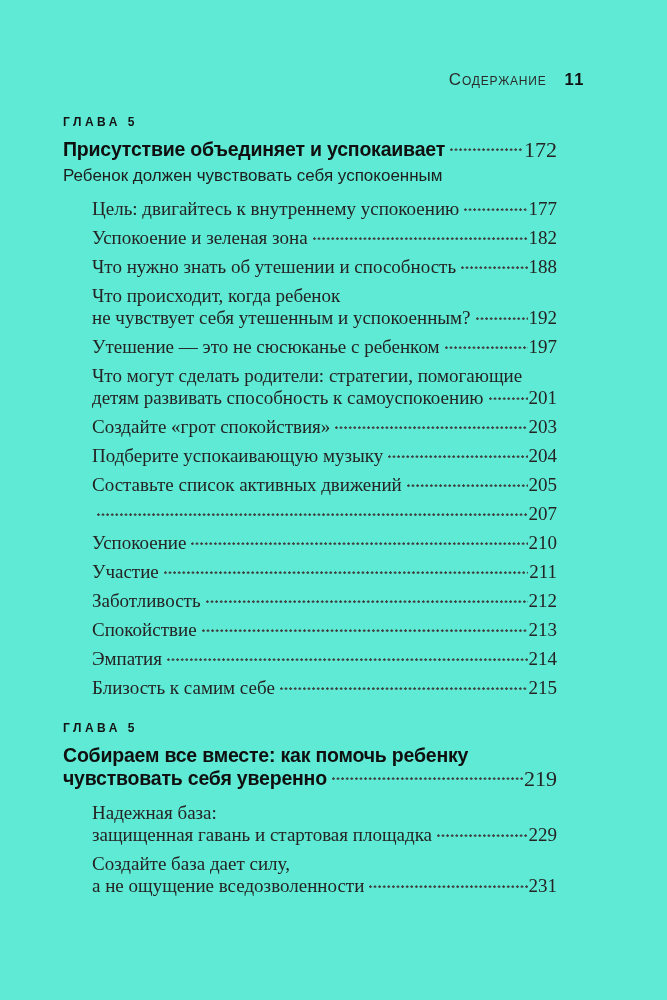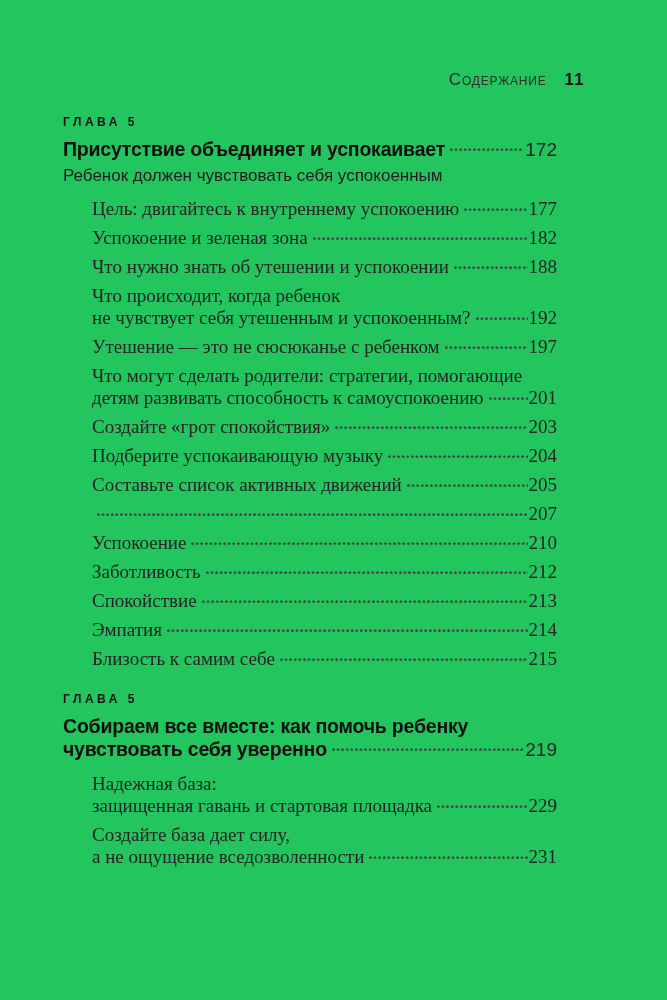--- a/index.html
+++ b/index.html
@@ -12,21 +12,21 @@
     height: 1000px;
     overflow: hidden;
     font-family: "Liberation Serif", serif;
     color: #242424;
   }
   .page {
     box-sizing: border-box;
     width: 667px;
     height: 1000px;
     padding: 70px 0 0 63px;
-    background: #22c55e;
+    background: #5eead4;
   }
 
   
   .header {
     width: 522px;
     display: flex;
     justify-content: flex-end;
     align-items: baseline;
     gap: 18px;
     margin-bottom: 25px;
@@ -63,23 +63,23 @@
     font-family: "Liberation Sans", sans-serif;
     font-weight: 700;
     font-size: 19.5px;
     line-height: 23px;
     letter-spacing: -0.2px;
     color: #0f0f0f;
     margin-bottom: 4px;
   }
   .chapter.no-subtitle .chapter-title { margin-bottom: 10px; }
   .chapter-title .page-num {
-    font-family: Liberation Sans, sans-serif;
+    font-family: Liberation Serif, serif;
     font-weight: 400;
-    font-size: 19px;
+    font-size: 22px;
     letter-spacing: 0;
   }
 
   .chapter-subtitle {
     font-family: "Liberation Sans", sans-serif;
     font-weight: 400;
     font-size: 17px;
     line-height: 21px;
     color: #1d1d1d;
     margin-bottom: 10px;
@@ -143,21 +143,21 @@
           </div>
           <div class="entry">
             <div class="toc-row">
               <span class="toc-text">Успокоение и зеленая зона</span>
               <span class="leader"></span>
               <span class="page-num">182</span>
             </div>
           </div>
           <div class="entry">
             <div class="toc-row">
-              <span class="toc-text">Что нужно знать об утешении и успокоении</span>
+              <span class="toc-text">Что нужно знать об утешении и способность</span>
               <span class="leader"></span>
               <span class="page-num">188</span>
             </div>
           </div>
           <div class="entry">
             <div class="toc-line">Что происходит, когда ребенок</div>
             <div class="toc-row">
               <span class="toc-text">не чувствует себя утешенным и успокоенным?</span>
               <span class="leader"></span>
               <span class="page-num">192</span>
@@ -203,20 +203,27 @@
             <div class="toc-row">
               <span class="leader"></span>
               <span class="page-num">207</span>
             </div>
           </div>
           <div class="entry">
             <div class="toc-row">
               <span class="toc-text">Успокоение</span>
               <span class="leader"></span>
               <span class="page-num">210</span>
+            </div>
+          </div>
+          <div class="entry">
+            <div class="toc-row">
+              <span class="toc-text">Участие</span>
+              <span class="leader"></span>
+              <span class="page-num">211</span>
             </div>
           </div>
           <div class="entry">
             <div class="toc-row">
               <span class="toc-text">Заботливость</span>
               <span class="leader"></span>
               <span class="page-num">212</span>
             </div>
           </div>
           <div class="entry">

